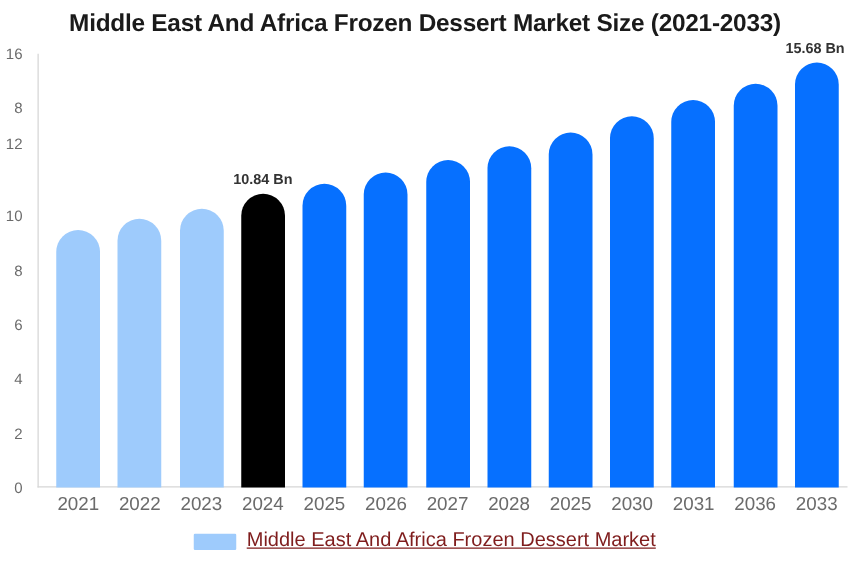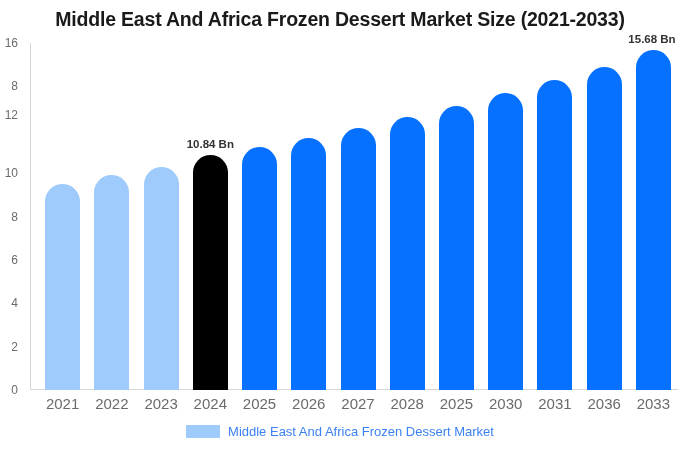--- a/index.html
+++ b/index.html
@@ -102,23 +102,24 @@
     align-items: center;
     justify-content: center;
     gap: 8px;
   }
   #legend-swatch {
     width: 34px;
     height: 13px;
     border-radius: 1px;
   }
   #legend-label {
-    font-size: 13px;
-    color: #3b82f6;
+    font-size: 16px;
+    color: #7f1d1d;
     white-space: nowrap;
+    text-decoration: underline;
   }
 </style>
 </head>
 <body>
 
 <div id="chart-root">
 
   <div id="chart-title">Middle East And Africa Frozen Dessert Market Size (2021-2033)</div>
 
   <div id="plot-area">

